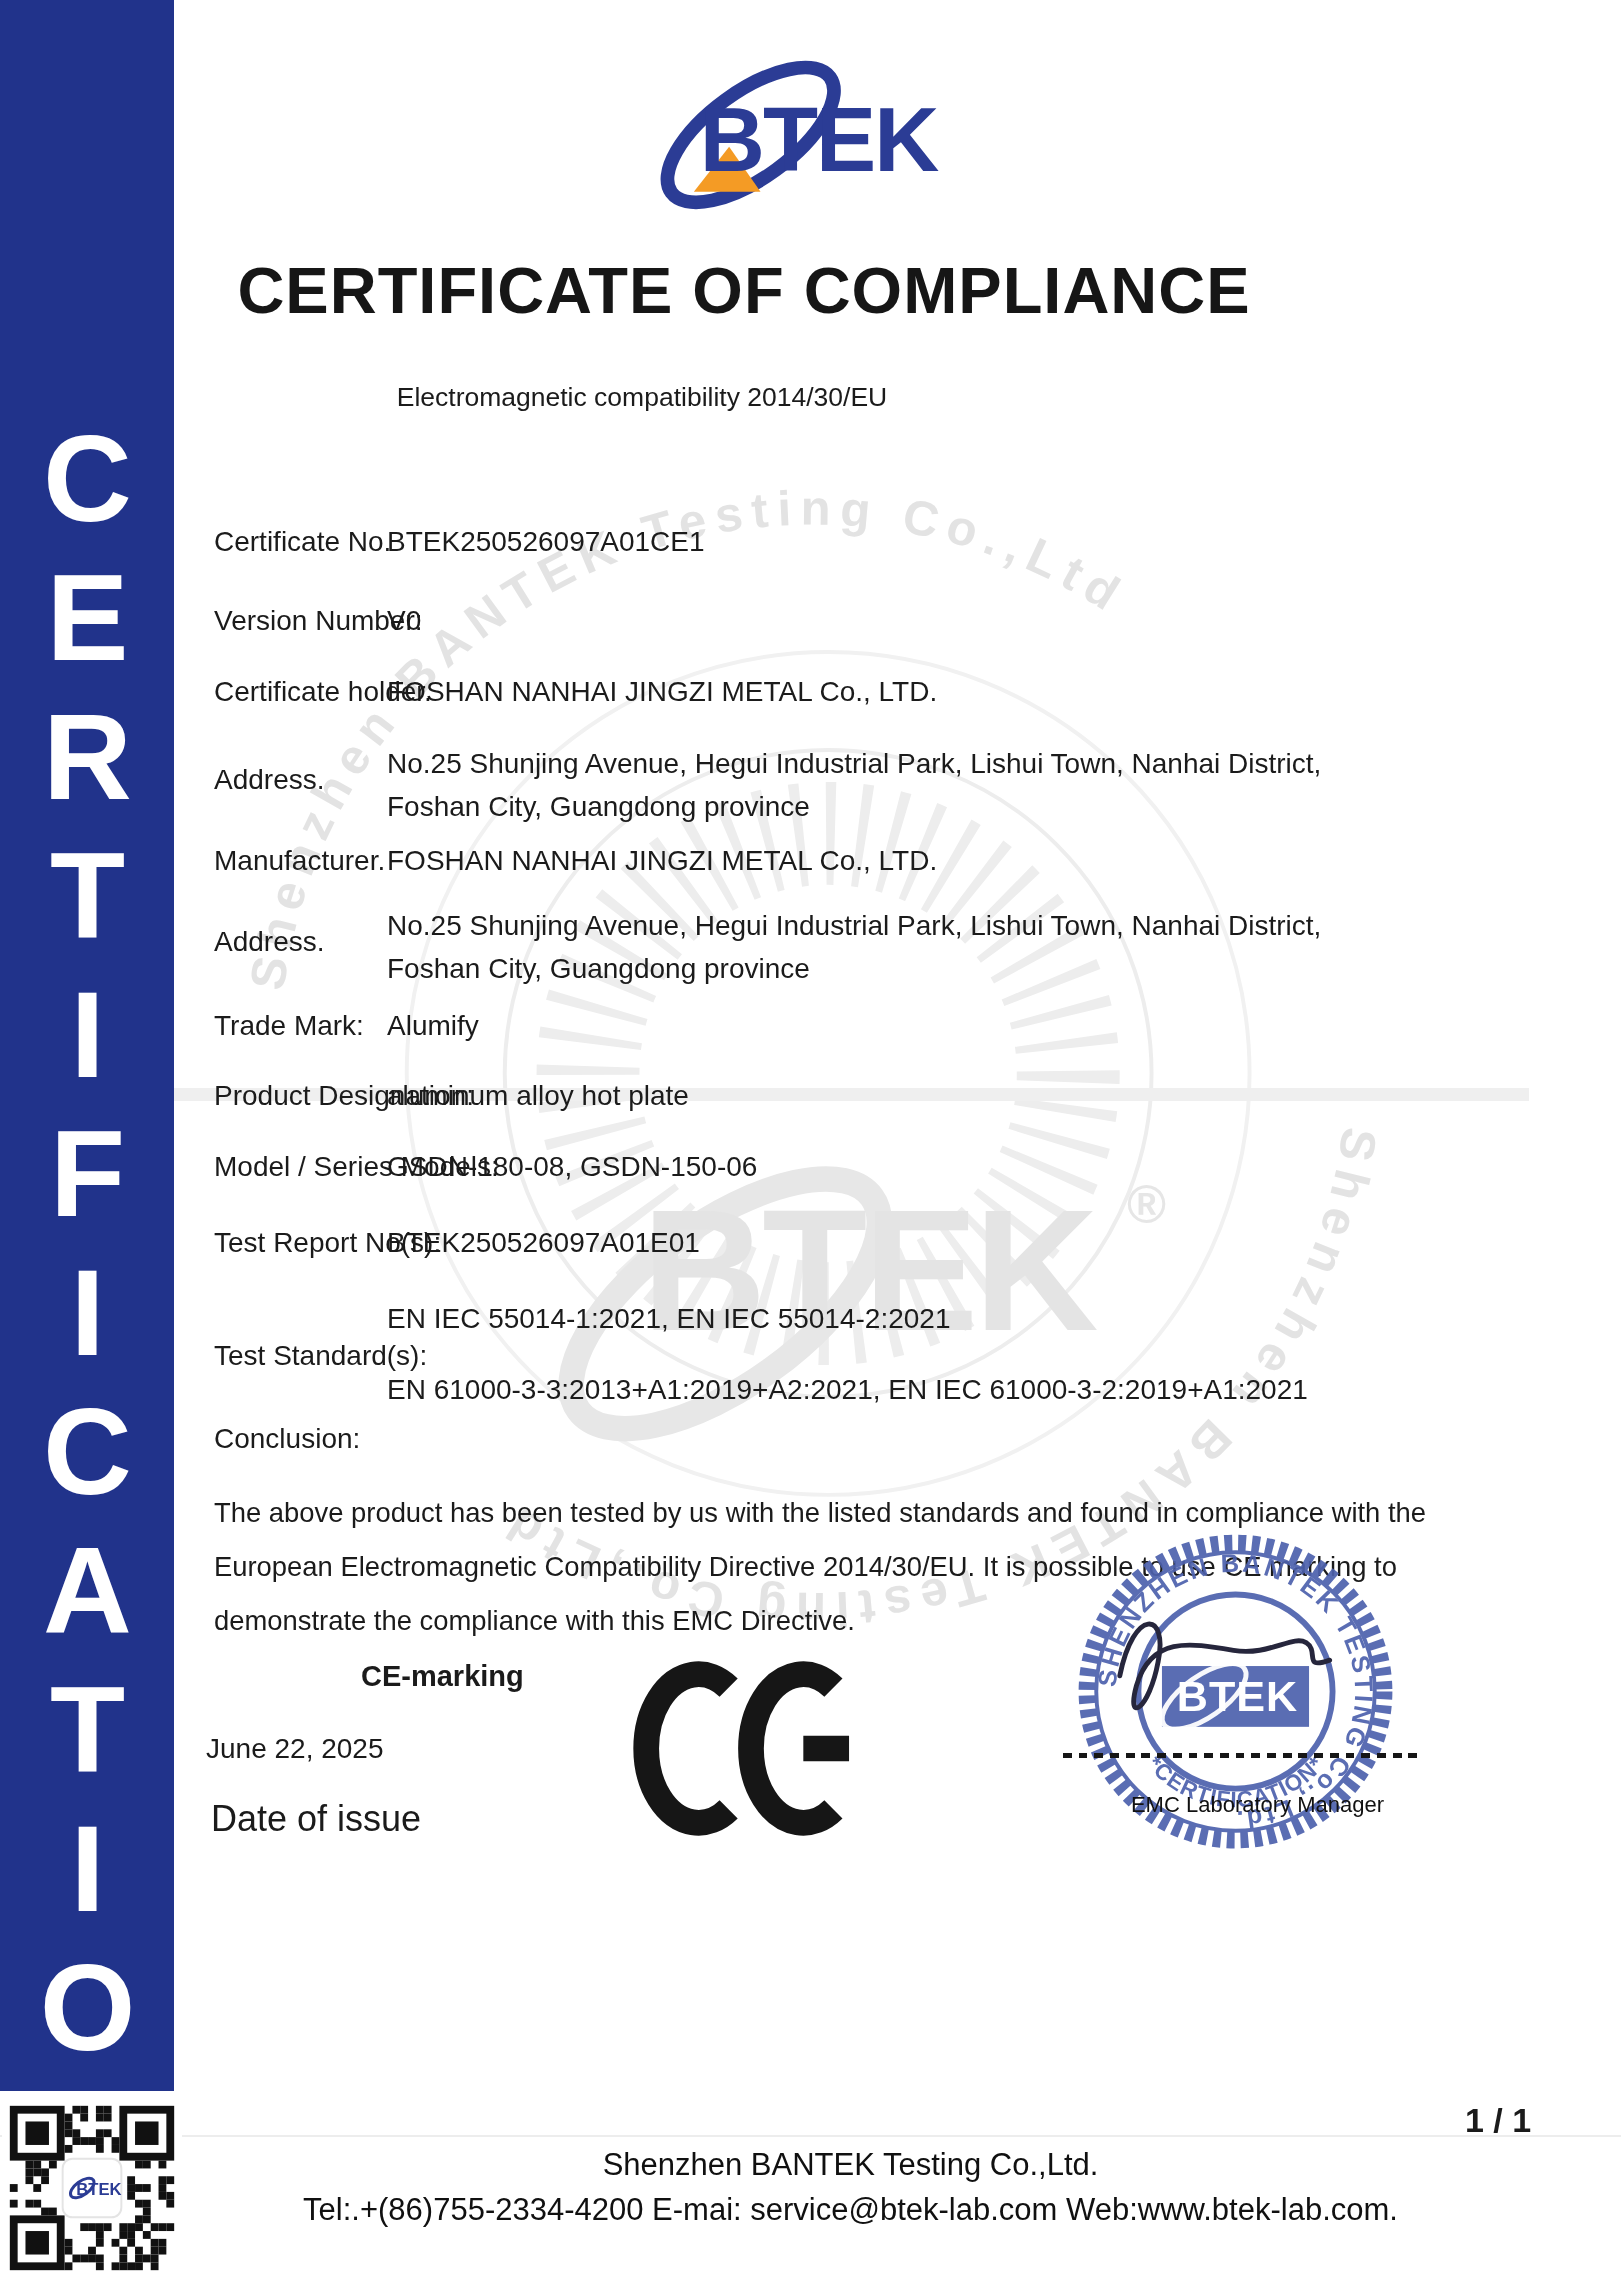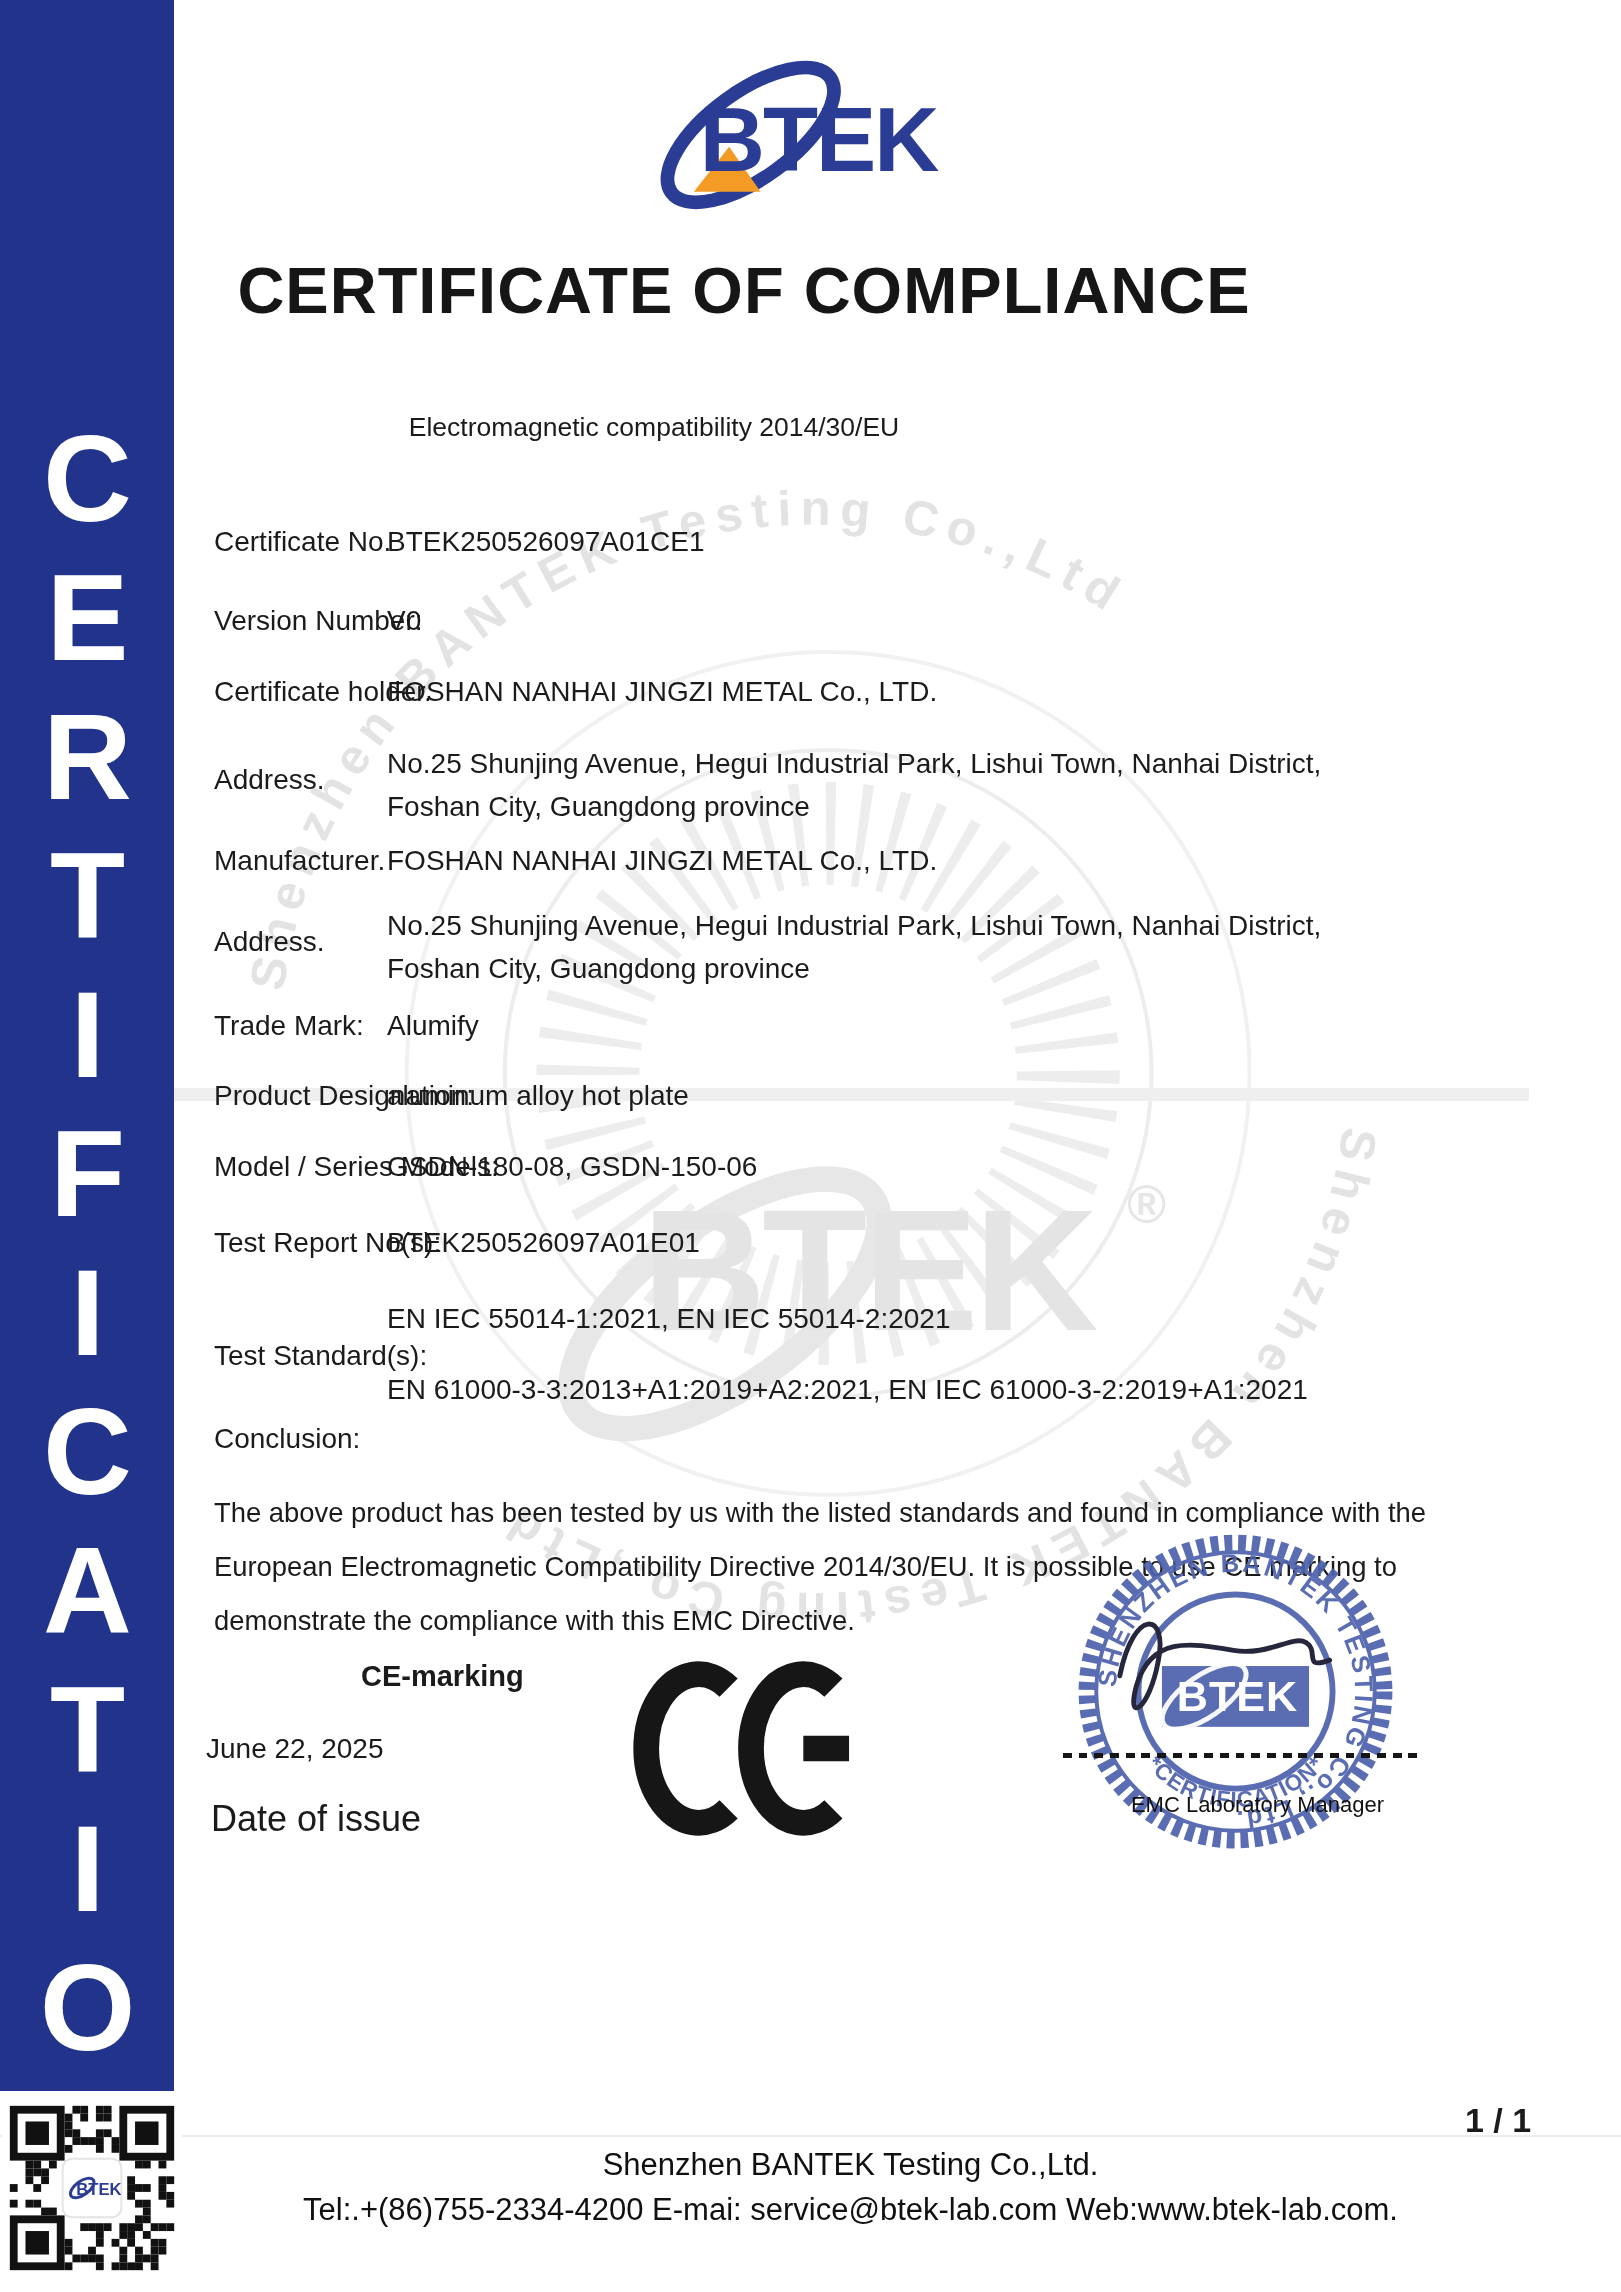--- a/index.html
+++ b/index.html
@@ -13,22 +13,22 @@
   .wm-band{position:absolute;left:88px;top:1088px;width:1441px;height:12.7px;background:#efefef;}
   
   .sidebar{position:absolute;left:0;top:0;width:174px;height:2091px;background:#21338b;z-index:2;}
   .sidebar-text{position:absolute;left:0;top:410px;writing-mode:vertical-rl;text-orientation:upright;
         line-height:174px;font-size:123px;font-weight:bold;color:#ffffff;letter-spacing:2px;
         font-family:"Liberation Sans",sans-serif;}
   
   .logo-svg{position:absolute;left:635px;top:27.4px;z-index:1;}
   .title{position:absolute;left:0;top:253px;width:1488px;text-align:center;font-size:65px;
          font-weight:bold;letter-spacing:1px;color:#161616;z-index:1;}
-  .subtitle{position:absolute;left:12px;top:382px;width:1284px;text-align:center;font-size:26.5px;
-         color:#1b1b1b;z-index:1;margin-top:30px;}
+  .subtitle{position:absolute;left:0;top:382px;width:1284px;text-align:center;font-size:26.5px;
+         color:#1b1b1b;z-index:1;}
   
   .row{position:absolute;left:0;width:1621px;z-index:1;}
   .lbl{position:absolute;left:214px;font-size:28px;white-space:nowrap;}
   .val{position:absolute;left:387px;width:1127px;font-size:28px;}
   .val2{line-height:43px;}
   
   .conclusion-text{position:absolute;left:214px;top:1486px;width:1313px;font-size:27.4px;
          line-height:54px;z-index:1;}
   .ce-label{position:absolute;left:361px;top:1660px;font-size:29px;font-weight:bold;z-index:1;}
   .ce-svg{position:absolute;left:627px;top:1658px;z-index:1;}

